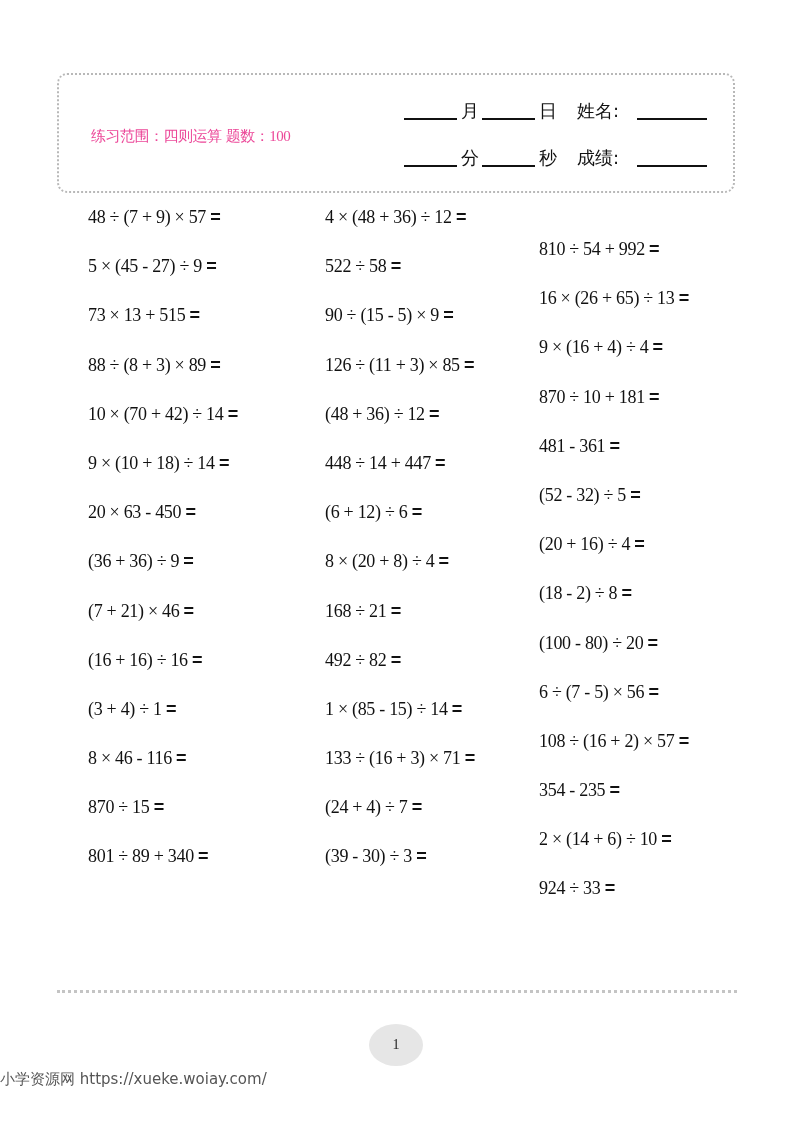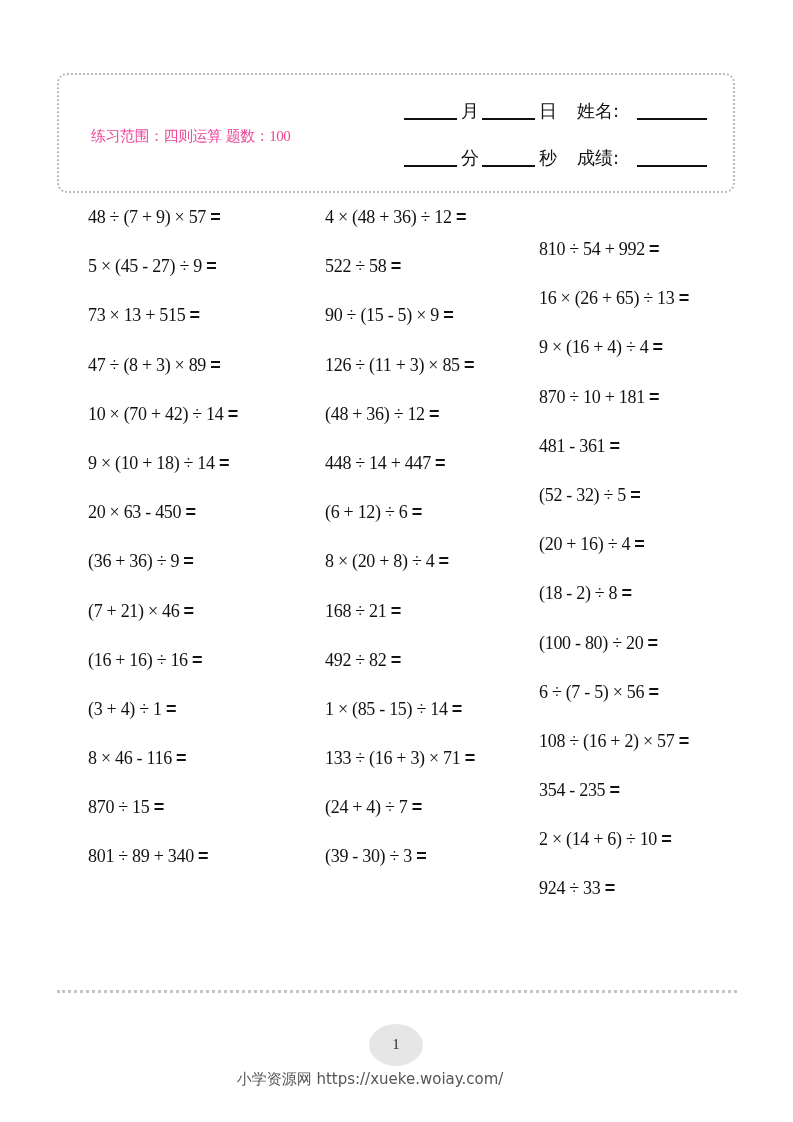--- a/index.html
+++ b/index.html
@@ -24,21 +24,21 @@
   .problems { position: absolute; left: 88px; top: 207px; width: 650px; }
   .prow { position: relative; height: 49.2px; }
   .prob { position: absolute; top: 0; font-size: 18px; white-space: nowrap; letter-spacing: -0.3px; }
   .prob .eq { font-family: "Liberation Sans", sans-serif; font-weight: bold; }
   .c0 { left: 0; } .c1 { left: 225px; margin-left: 12px; } .c2 { left: 451px; margin-top: 32px; }
 
   .divider { position: absolute; left: 57px; top: 990px; width: 680px; border-top: 3px dotted #c4c4c4; }
   .page-badge { position: absolute; left: 369px; top: 1024px; width: 54px; height: 42px;
                 background: #e6e6e6; border-radius: 50%; text-align: center; line-height: 42px;
                 font-size: 14px; color: #222; }
-  .footer { position: absolute; left: 0; width: 740px; top: 1070px; text-align: center;
+  .footer { position: absolute; left: 0; width: 740px; top: 1070px; text-align: left;
             font-family: "DejaVu Sans", "Liberation Sans", sans-serif; font-size: 15px; color: #555; }
 </style>
 </head>
 <body>
 
 <div class="header-box">
   <div class="range-label">
     <span>练习范围：四则运算  题数：</span><span class="num">100</span>
   </div>
 
@@ -71,21 +71,21 @@
       <div class="prob c0"><span>5 × (45 - 27) ÷ 9</span><span> </span><span class="eq">=</span></div>
       <div class="prob c1"><span>522 ÷ 58</span><span> </span><span class="eq">=</span></div>
       <div class="prob c2"><span>16 × (26 + 65) ÷ 13</span><span> </span><span class="eq">=</span></div>
     </div>
     <div class="prow">
       <div class="prob c0"><span>73 × 13 + 515</span><span> </span><span class="eq">=</span></div>
       <div class="prob c1"><span>90 ÷ (15 - 5) × 9</span><span> </span><span class="eq">=</span></div>
       <div class="prob c2"><span>9 × (16 + 4) ÷ 4</span><span> </span><span class="eq">=</span></div>
     </div>
     <div class="prow">
-      <div class="prob c0"><span>47 ÷ (8 + 3) × 89</span><span> </span><span class="eq">=</span></div>
+      <div class="prob c0"><span>88 ÷ (8 + 3) × 89</span><span> </span><span class="eq">=</span></div>
       <div class="prob c1"><span>126 ÷ (11 + 3) × 85</span><span> </span><span class="eq">=</span></div>
       <div class="prob c2"><span>870 ÷ 10 + 181</span><span> </span><span class="eq">=</span></div>
     </div>
     <div class="prow">
       <div class="prob c0"><span>10 × (70 + 42) ÷ 14</span><span> </span><span class="eq">=</span></div>
       <div class="prob c1"><span>(48 + 36) ÷ 12</span><span> </span><span class="eq">=</span></div>
       <div class="prob c2"><span>481 - 361</span><span> </span><span class="eq">=</span></div>
     </div>
     <div class="prow">
       <div class="prob c0"><span>9 × (10 + 18) ÷ 14</span><span> </span><span class="eq">=</span></div>

